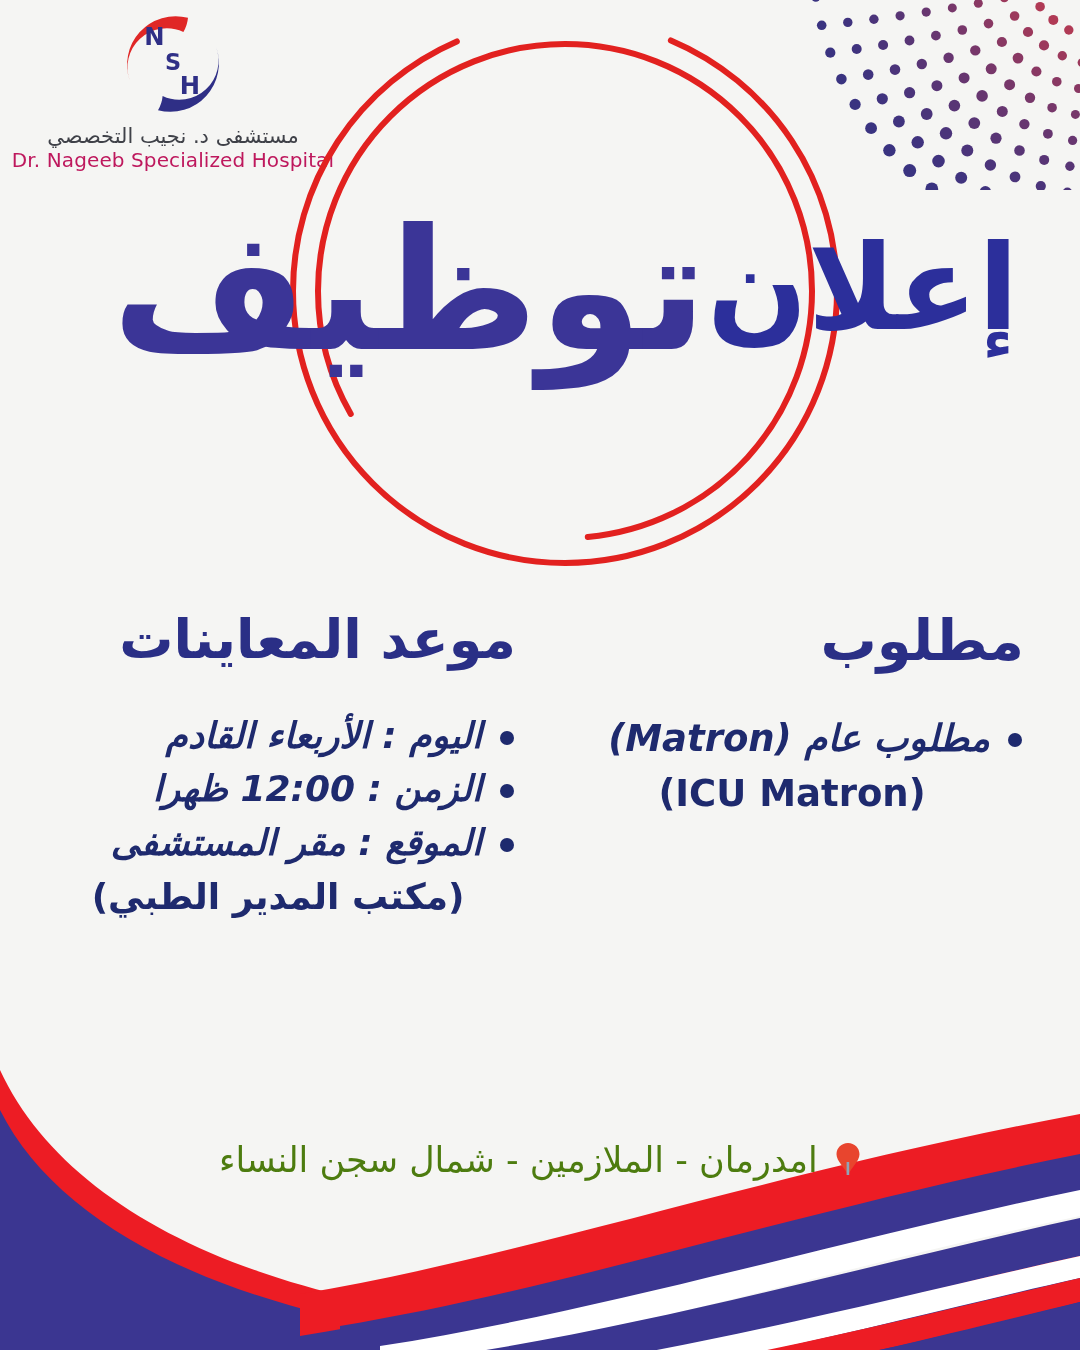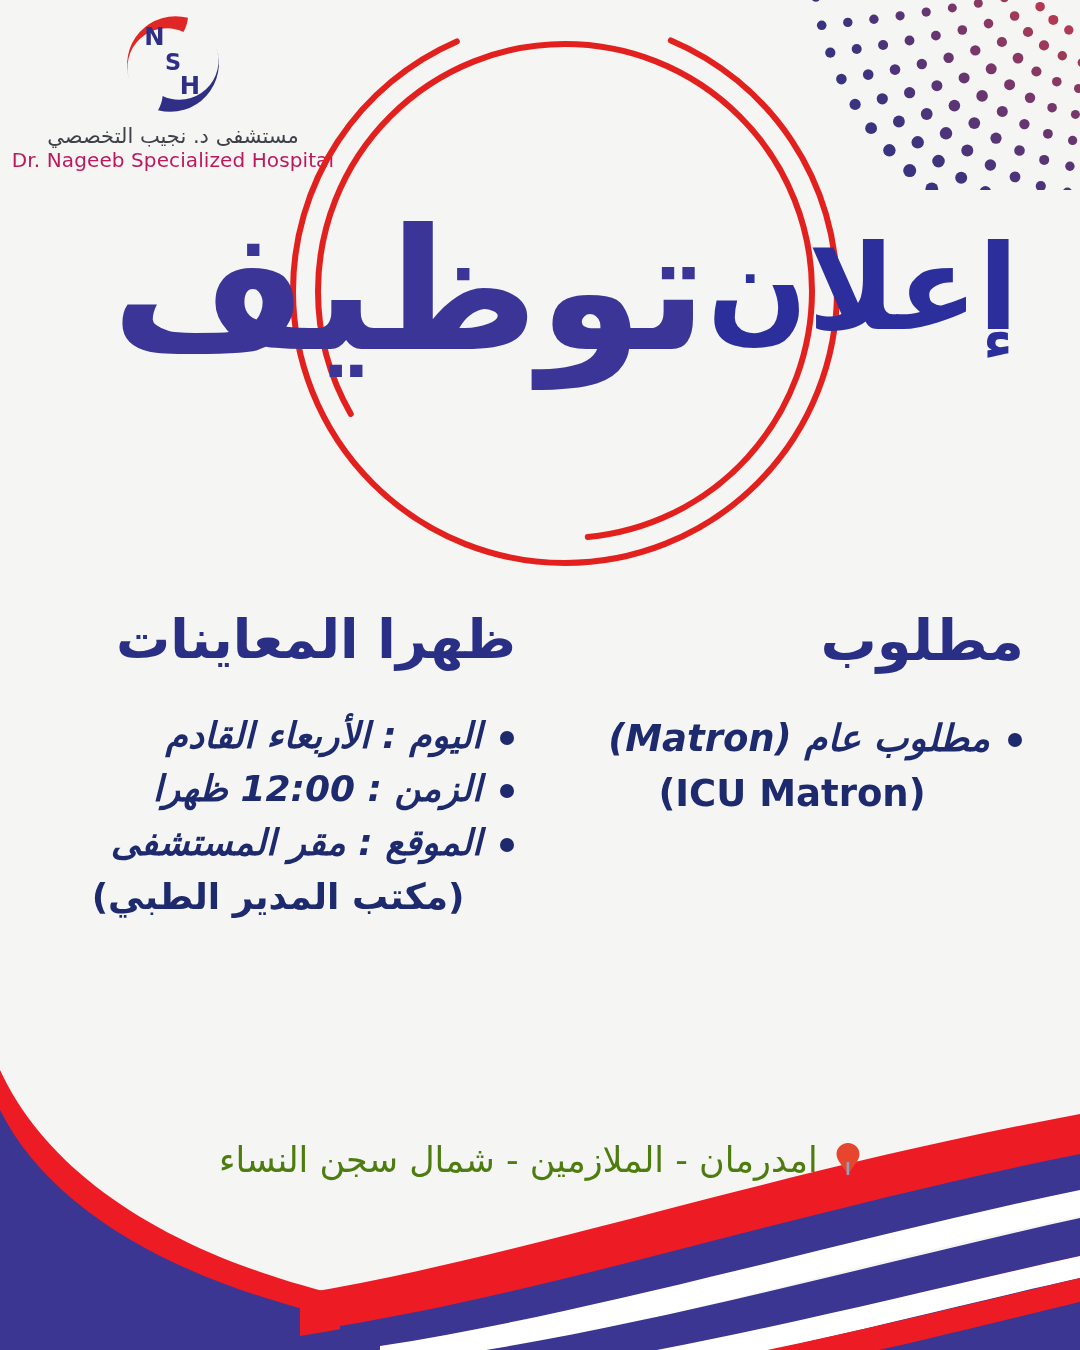--- a/index.html
+++ b/index.html
@@ -316,21 +316,21 @@
 
     <div class="column" id="col-required">
       <h2 class="col-heading">مطلوب</h2>
       <ul class="bullet-list">
         <li class="bullet-item">مطلوب عام  (Matron)</li>
       </ul>
       <div class="sub-line">(ICU Matron)</div>
     </div>
 
     <div class="column" id="col-schedule">
-      <h2 class="col-heading">ظهرا المعاينات</h2>
+      <h2 class="col-heading">موعد المعاينات</h2>
       <ul class="bullet-list">
         <li class="bullet-item">اليوم : الأربعاء القادم</li>
         <li class="bullet-item">الزمن : 12:00 ظهرا</li>
         <li class="bullet-item">الموقع : مقر المستشفى</li>
       </ul>
       <div class="sub-line">(مكتب المدير الطبي)</div>
     </div>
 
   </div>
 

